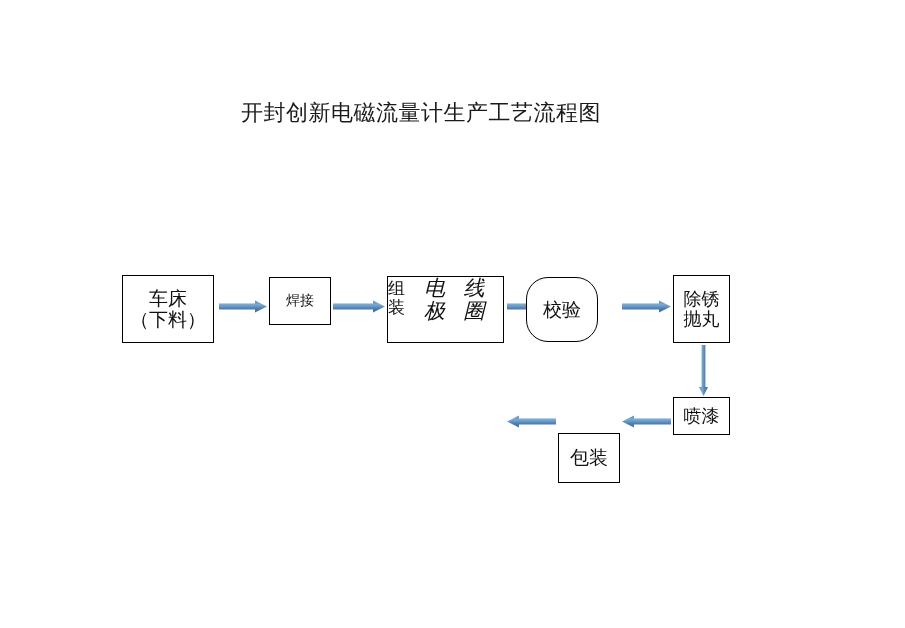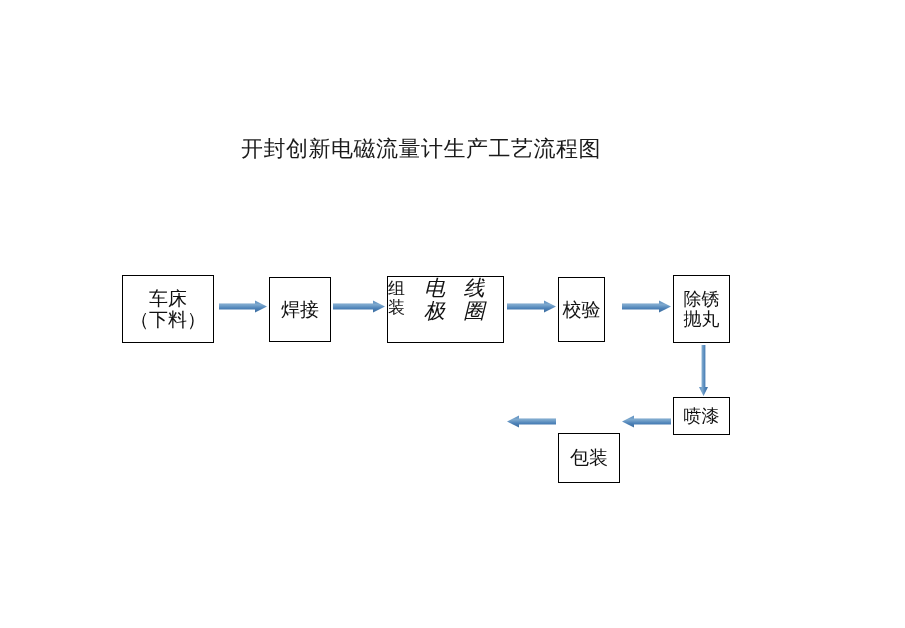--- a/index.html
+++ b/index.html
@@ -24,21 +24,20 @@
   .chart-title {
     position: absolute;
     left: 241px;
     top: 99px;
     font-size: 22px;
     line-height: 28px;
     color: #1a1a1a;
     letter-spacing: 0.5px;
     white-space: nowrap;
     font-family: "DejaVu Serif", "Liberation Serif", serif;
-    margin-top: 36px;
   }
 
   
   .node {
     position: absolute;
     box-sizing: border-box;
     border: 1.6px solid #000000;
     background: #ffffff;
     display: flex;
     align-items: center;
@@ -47,23 +46,23 @@
     font-family: "DejaVu Serif", "Liberation Serif", serif;
   }
   .node .lines {
     display: flex;
     flex-direction: column;
     align-items: center;
     justify-content: center;
     line-height: 1.12;
   }
   .node-lathe       { left:122px; top:275px; width:92px;  height:68px; font-size:19px; }
-  .node-weld        { left:269px; top:277px; width:62px;  height:65px; font-size:19px; }
+  .node-weld        { left:269px; top:277px; width:62px;  height:48px; font-size:14px; }
   .node-assemble    { left:387px; top:276px; width:117px; height:67px; }
-  .node-verify      { left:558px; top:277px; width:47px;  height:65px; font-size:19px; }
+  .node-verify      { left:526px; top:277px; width:72px;  height:65px; font-size:19px;border-radius:22px; }
   .node-derust      { left:673px; top:275px; width:57px;  height:68px; font-size:18px; }
   .node-paint       { left:673px; top:397px; width:57px;  height:38px; font-size:18px; }
   .node-package     { left:558px; top:397px; width:62px;  height:50px; font-size:19px;margin-top:36px; }
   .node-ship        { left:445px; top:397px; width:59px;  height:50px; font-size:19px; }
 
   
   .node-assemble .inner {
     display: flex;
     align-items: flex-start;
     justify-content: center;

